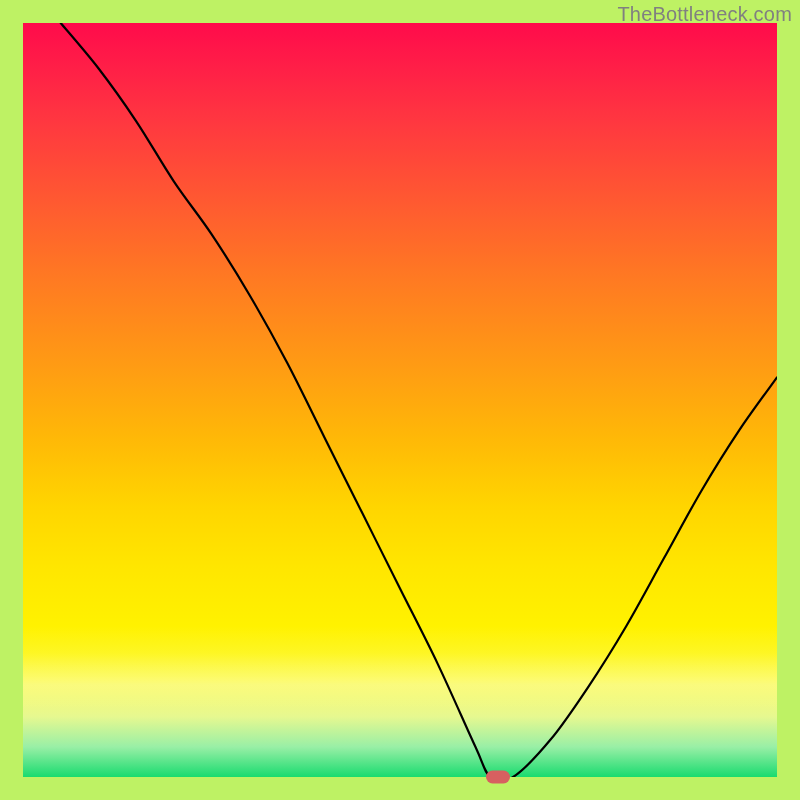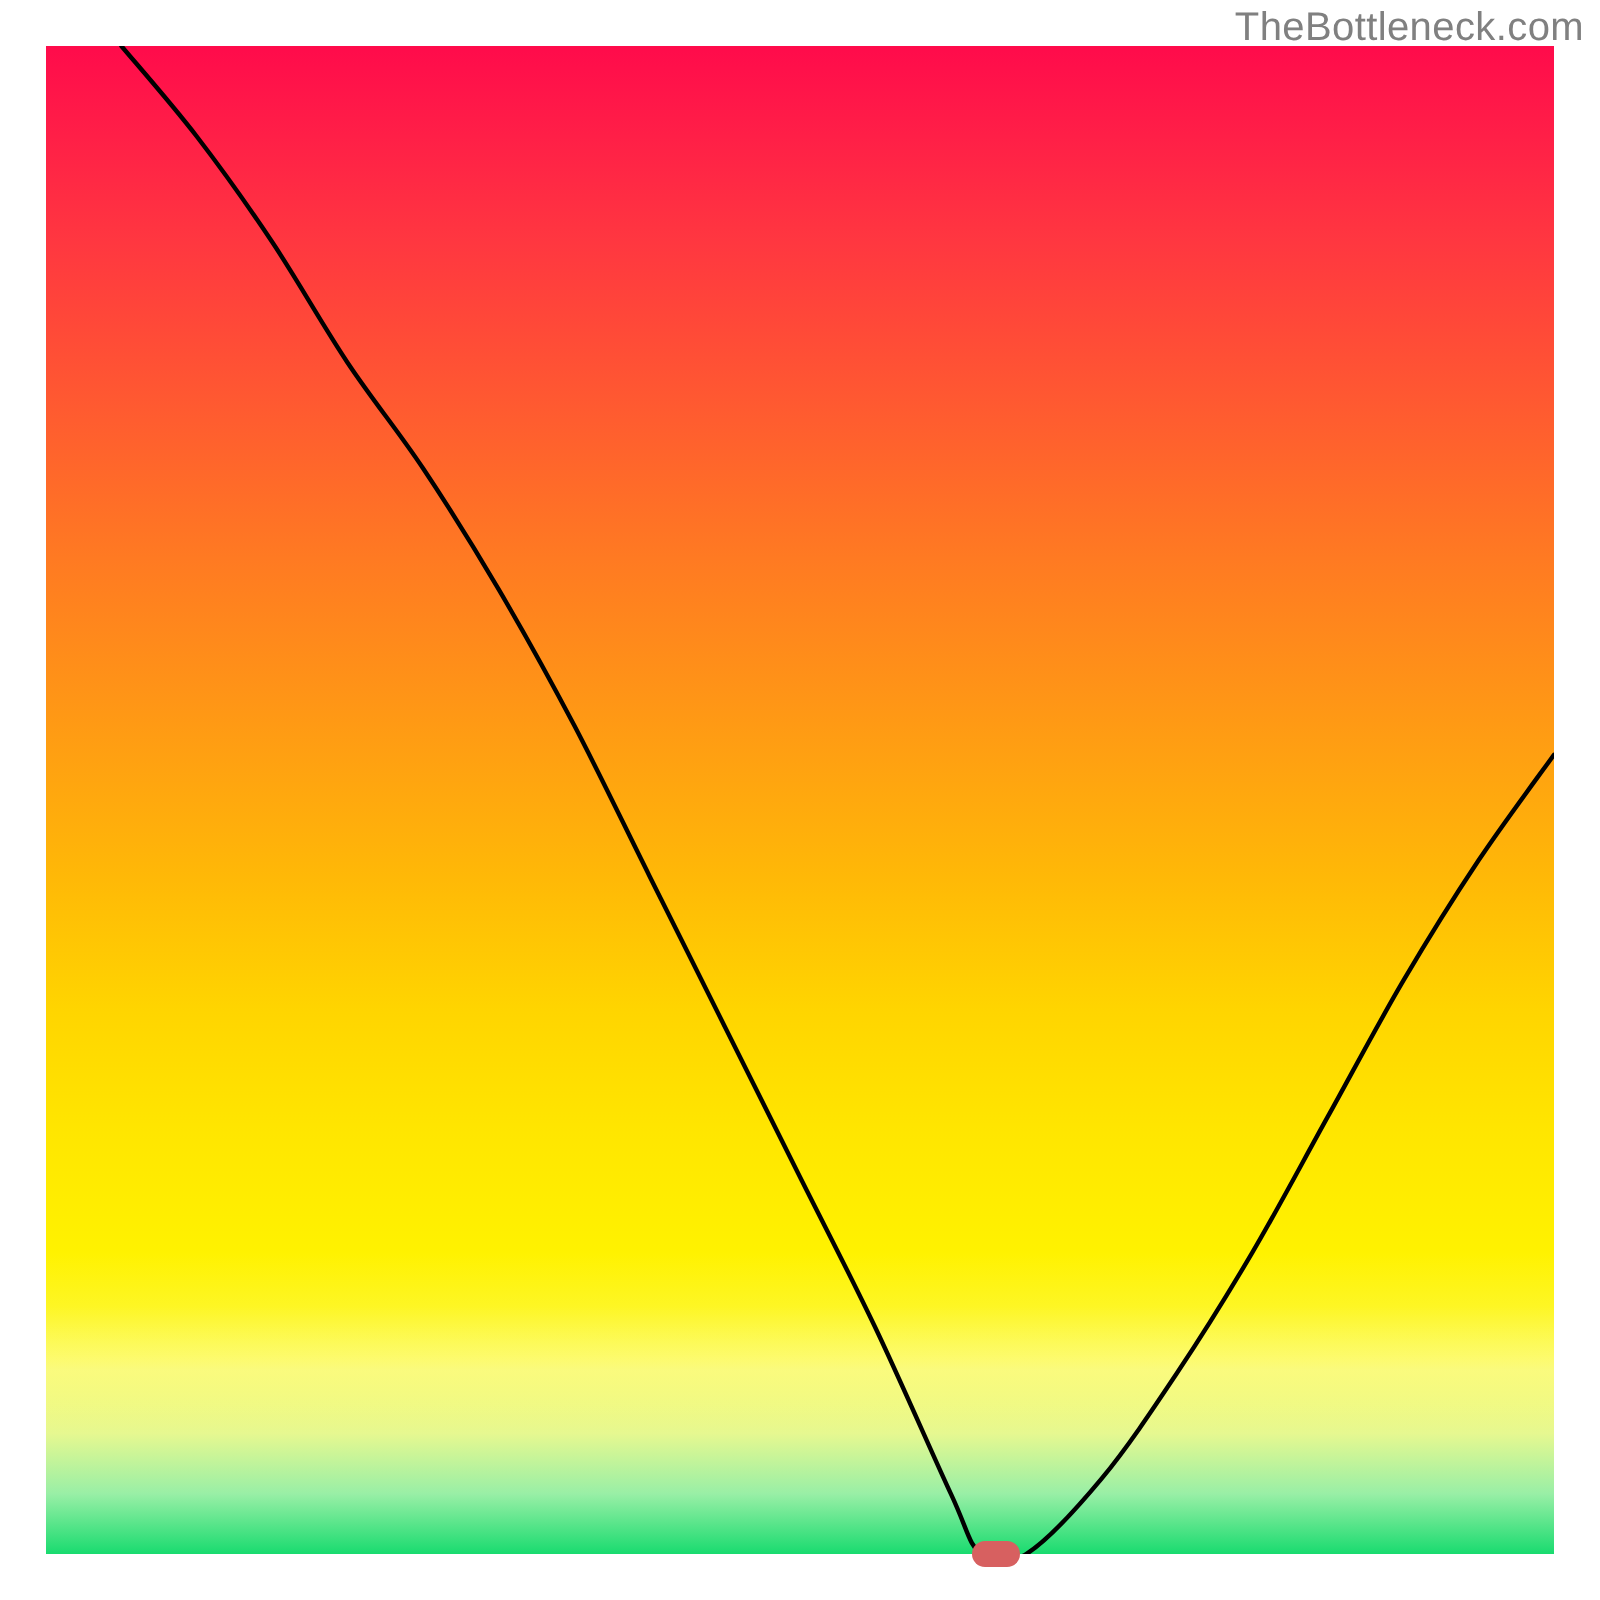--- a/index.html
+++ b/index.html
@@ -9,21 +9,21 @@
     height: 800px;
     background: #000;
     overflow: hidden;
   }
   .frame {
     position: absolute;
     left: 0;
     top: 0;
     width: 800px;
     height: 800px;
-    background: #ffffff;
+    background: #bef264;
   }
   .plot {
     position: absolute;
     left: 23px;
     top: 23px;
     width: 754px;
     height: 754px;
     
     background: linear-gradient(to bottom,
       #ff0b4b 0%,

